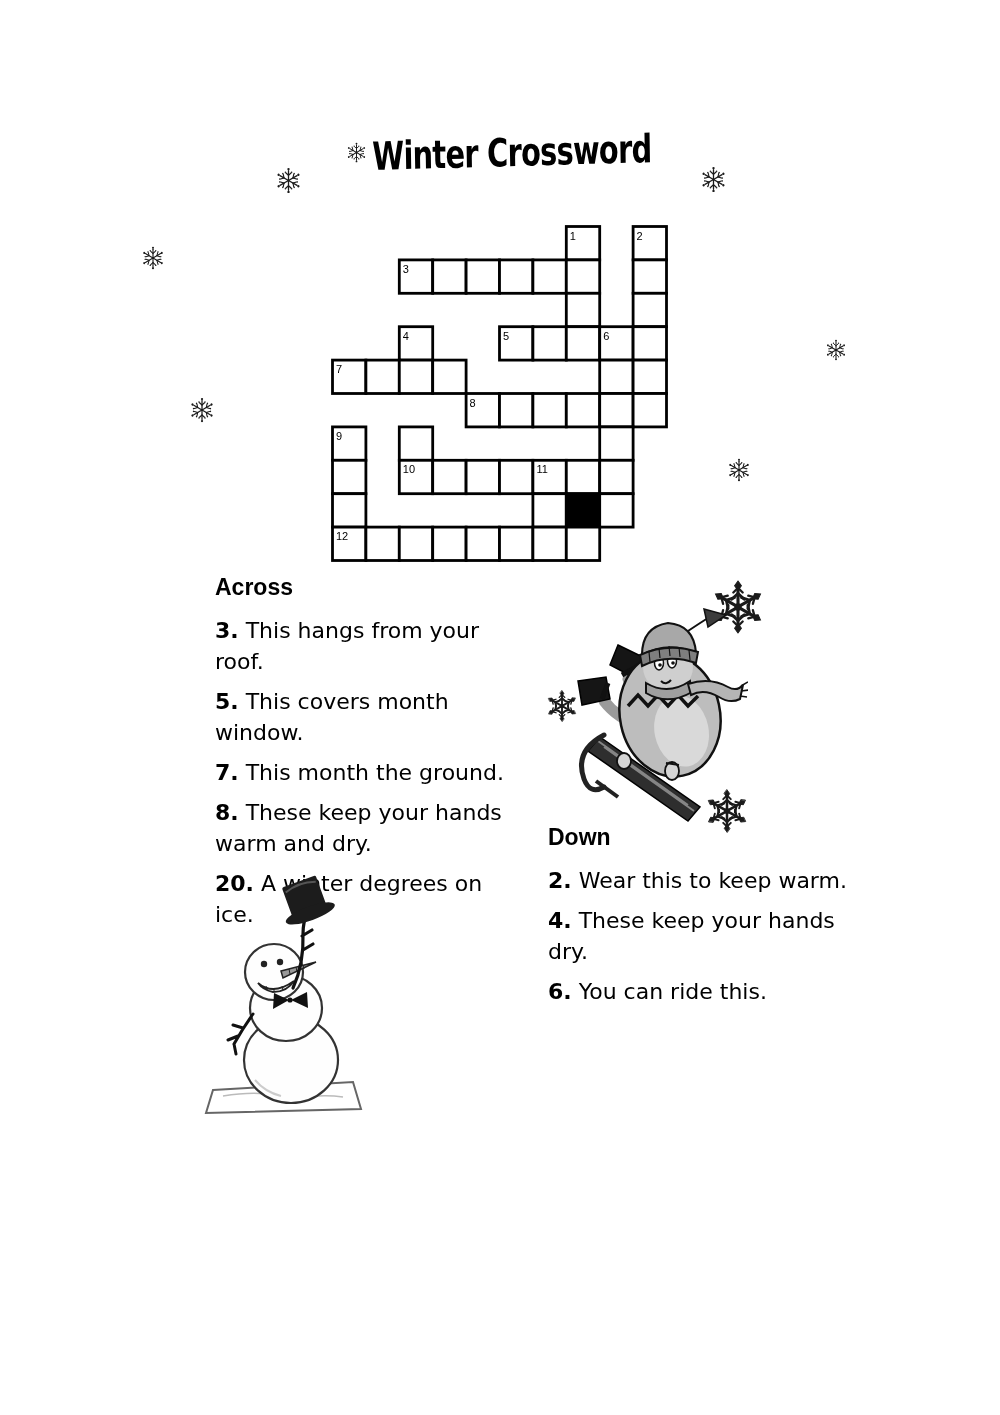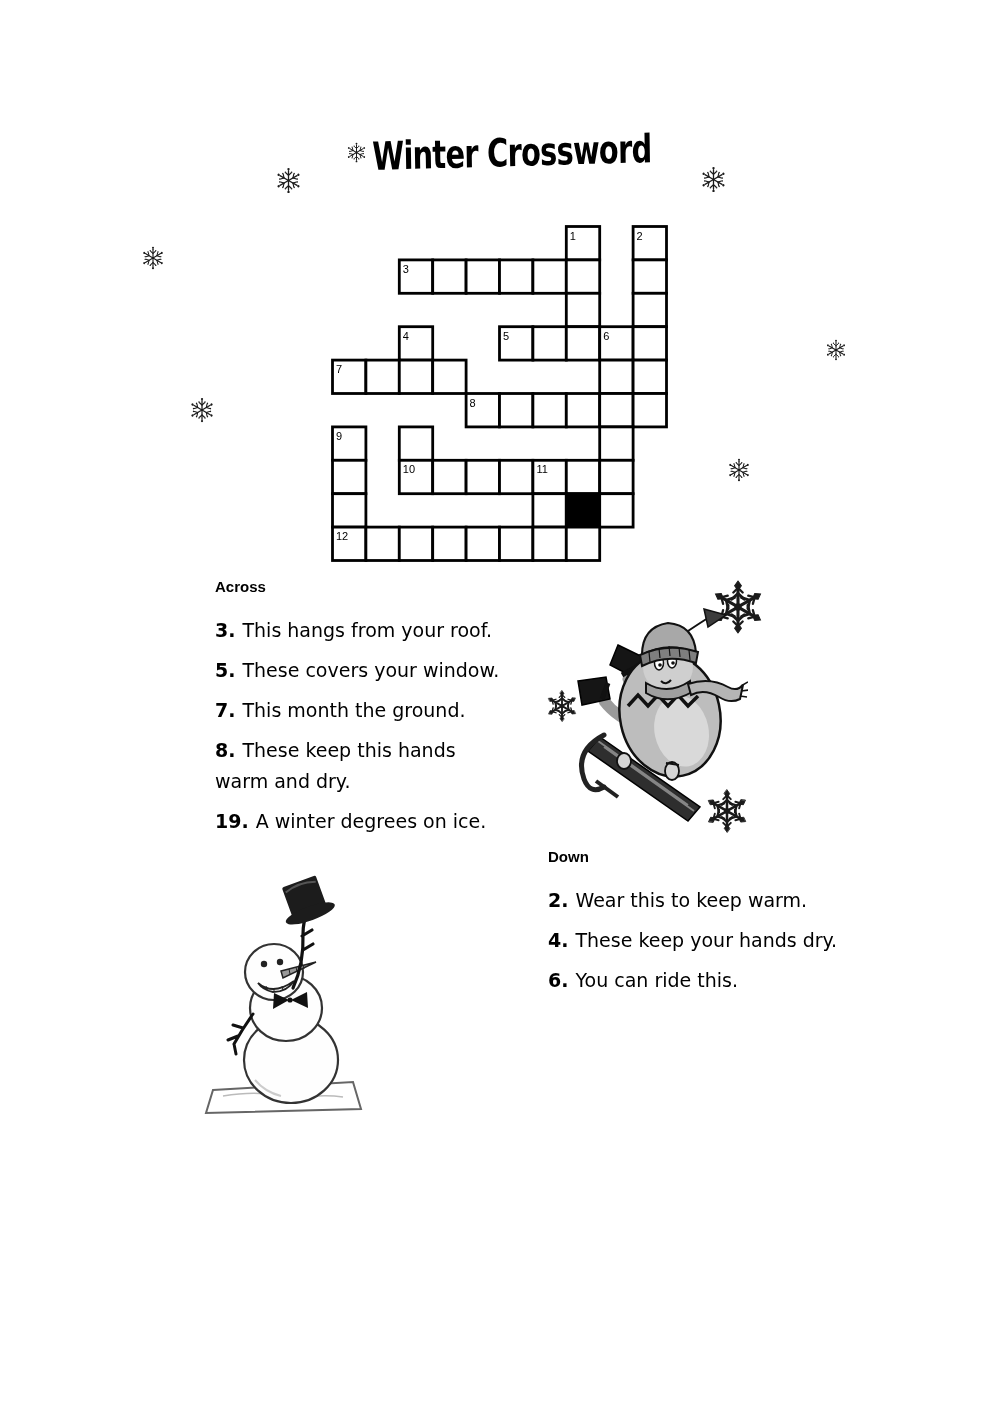--- a/index.html
+++ b/index.html
@@ -12,26 +12,26 @@
     font-size:39px;font-weight:bold;letter-spacing:-1px;white-space:nowrap;
     transform:scaleX(.74) rotate(-1.2deg);transform-origin:left top;
   }
 
   .grid-svg{position:absolute;}
 
   .flake{position:absolute;}
 
   .clues{position:absolute;}
   .clues-across{left:215px;top:574px;width:300px;}
-  .clues-down{left:548px;top:844px;width:330px;}
+  .clues-down{left:548px;top:824px;width:330px;}
   .clue-header{
     font-family:"Liberation Sans","DejaVu Sans",sans-serif;
-    font-weight:bold;font-size:15px;line-height:26px;margin-bottom:15px;
+    font-weight:bold;font-size:23px;line-height:26px;margin-bottom:15px;
   }
-  .clue{font-size:19px;line-height:31px;margin-bottom:9px;}
+  .clue{font-size:22px;line-height:31px;margin-bottom:9px;}
   .clue b{font-weight:bold;margin-right:7px;}
   .clue .clue-text{white-space:pre-line;}
 
   .snowman{position:absolute;left:203px;top:872px;width:165px;height:245px;}
   .sledder{position:absolute;left:548px;top:585px;width:200px;height:240px;}
 
   svg text.cellnum{
     font-family:"Liberation Sans","DejaVu Sans",sans-serif;
     font-size:11px;fill:#000;
   }
@@ -176,25 +176,25 @@
       <rect x="137.1" y="304.09999999999997" width="33.4" height="33.4" fill="#ffffff" stroke="#000000" stroke-width="2.8"></rect>
       <rect x="170.5" y="304.09999999999997" width="33.4" height="33.4" fill="#ffffff" stroke="#000000" stroke-width="2.8"></rect>
       <rect x="203.89999999999998" y="304.09999999999997" width="33.4" height="33.4" fill="#ffffff" stroke="#000000" stroke-width="2.8"></rect>
       <rect x="237.29999999999998" y="304.09999999999997" width="33.4" height="33.4" fill="#ffffff" stroke="#000000" stroke-width="2.8"></rect>
     </svg>
   </div>
 
 <div class="clues clues-across">
   <div class="clue-header">Across</div>
   <div class="clue"><b>3.</b><span class="clue-text">This hangs from your roof.</span></div>
-  <div class="clue"><b>5.</b><span class="clue-text">These covers your window.</span></div>
+  <div class="clue"><b>5.</b><span class="clue-text">This covers month window.</span></div>
   <div class="clue"><b>7.</b><span class="clue-text">This month the ground.</span></div>
-  <div class="clue"><b>8.</b><span class="clue-text">These keep this hands
+  <div class="clue"><b>8.</b><span class="clue-text">These keep your hands
 warm and dry.</span></div>
-  <div class="clue"><b>19.</b><span class="clue-text">A winter degrees on ice.</span></div>
+  <div class="clue"><b>20.</b><span class="clue-text">A winter degrees on ice.</span></div>
 </div>
 
 <div class="clues clues-down">
   <div class="clue-header">Down</div>
   <div class="clue"><b>2.</b><span class="clue-text">Wear this to keep warm.</span></div>
   <div class="clue"><b>4.</b><span class="clue-text">These keep your hands dry.</span></div>
   <div class="clue"><b>6.</b><span class="clue-text">You can ride this.</span></div>
 </div>
 
 <svg class="snowman" viewBox="0 0 165 245">

